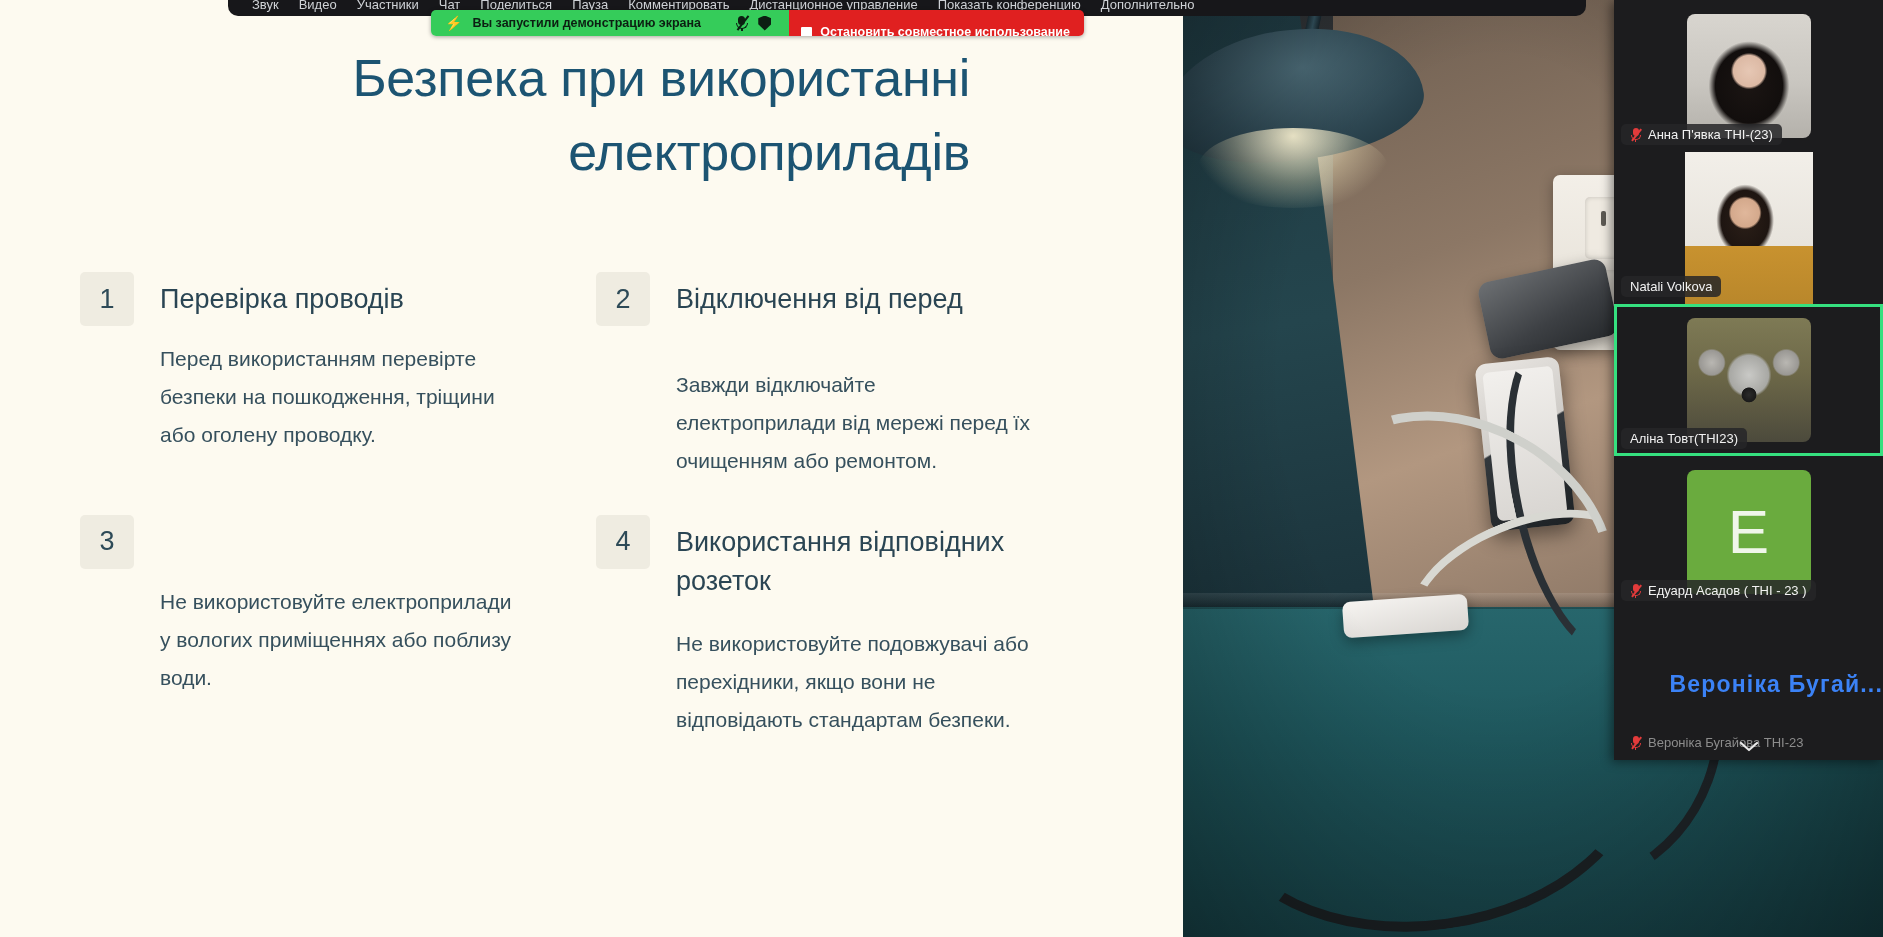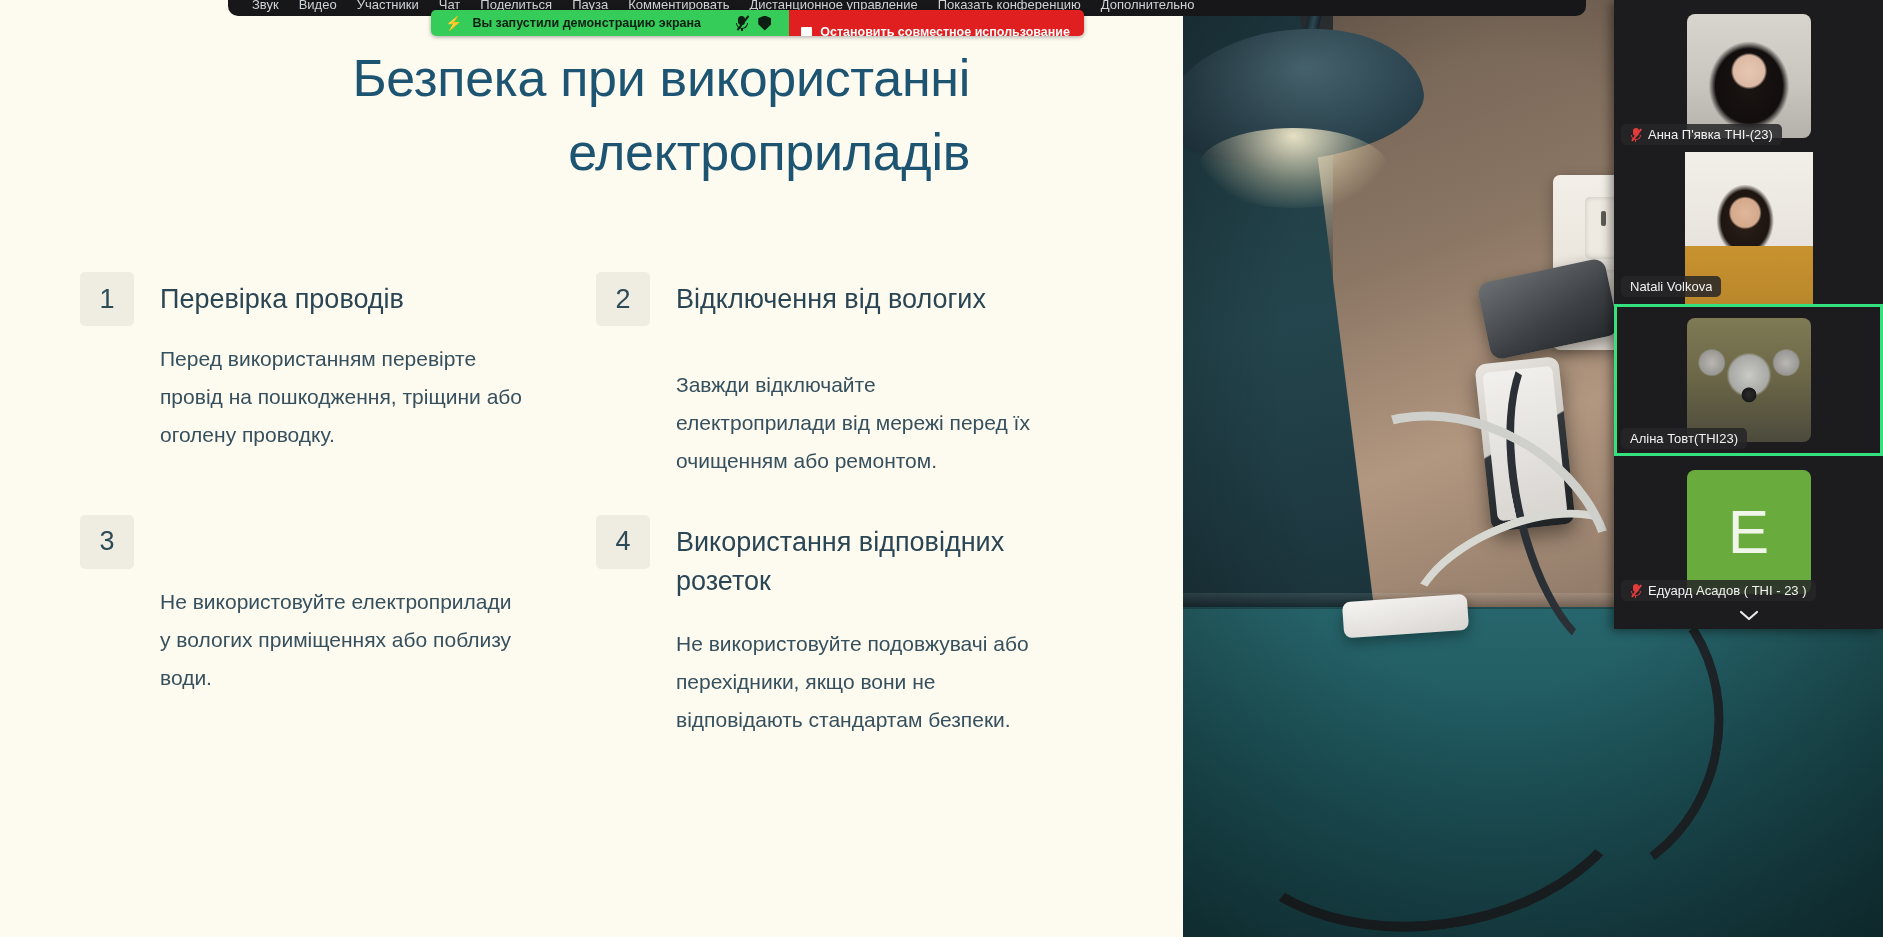--- a/index.html
+++ b/index.html
@@ -205,21 +205,21 @@
   }
   .ph-white-cable {
     position: absolute; left: 220px; top: 520px; width: 240px; height: 130px;
     border: 8px solid #d8d8d2; border-color: #d8d8d2 transparent transparent transparent;
     border-radius: 50%; transform: rotate(-22deg);
   }
   .ph-vig { position: absolute; inset: 0; background: radial-gradient(ellipse at 45% 40%, rgba(0,0,0,0) 40%, rgba(0,0,0,0.45) 100%); }
 
   
   .panel {
-    position: absolute; left: 1614px; top: 0; width: 269px; height: 629px;
+    position: absolute; left: 1614px; top: 0; width: 269px; height: 760px;
     background: #1c1c1e; z-index: 50;
     box-shadow: -3px 2px 10px rgba(0,0,0,0.45);
     overflow: hidden;
   }
   .tile { position: relative; width: 269px; height: 152px; overflow: hidden; background: #1c1c1e; }
   .tile.active { box-shadow: inset 0 0 0 3px #35e07f; }
   .tile-video {
     position: absolute; left: 50%; top: 50%; transform: translate(-50%, -50%);
     width: 124px; height: 124px; border-radius: 8px; overflow: hidden;
   }
@@ -290,27 +290,27 @@
 
   <div class="slide">
     <div class="slide-title">Безпека при використанні електроприладів</div>
 
     <div class="cards">
       <div class="card c1">
         <div class="card-head">
           <div class="num-badge">1</div>
           <div class="card-title">Перевірка проводів</div>
         </div>
-        <div class="card-body">Перед використанням перевірте провід на пошкодження, тріщини або оголену проводку.</div>
+        <div class="card-body">Перед використанням перевірте безпеки на пошкодження, тріщини або оголену проводку.</div>
       </div>
 
       <div class="card c2">
         <div class="card-head">
           <div class="num-badge">2</div>
-          <div class="card-title">Відключення від вологих</div>
+          <div class="card-title">Відключення від перед</div>
         </div>
         <div class="card-body">Завжди відключайте електроприлади від мережі перед їх очищенням або ремонтом.</div>
       </div>
 
       <div class="card c3">
         <div class="card-head">
           <div class="num-badge">3</div>
         </div>
         <div class="card-body">Не використовуйте електроприлади у вологих приміщеннях або поблизу води.</div>
       </div>

